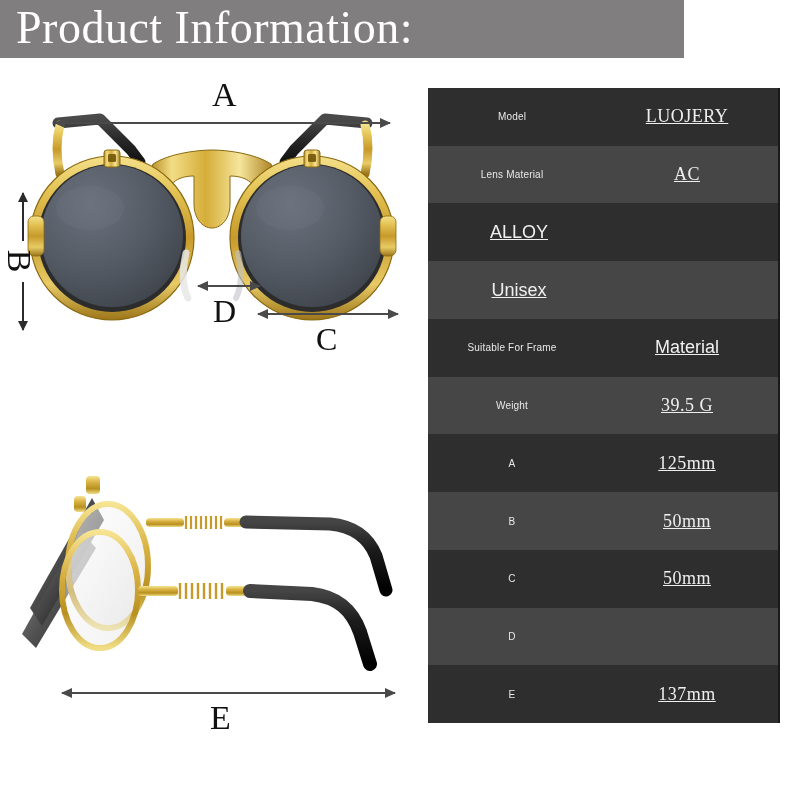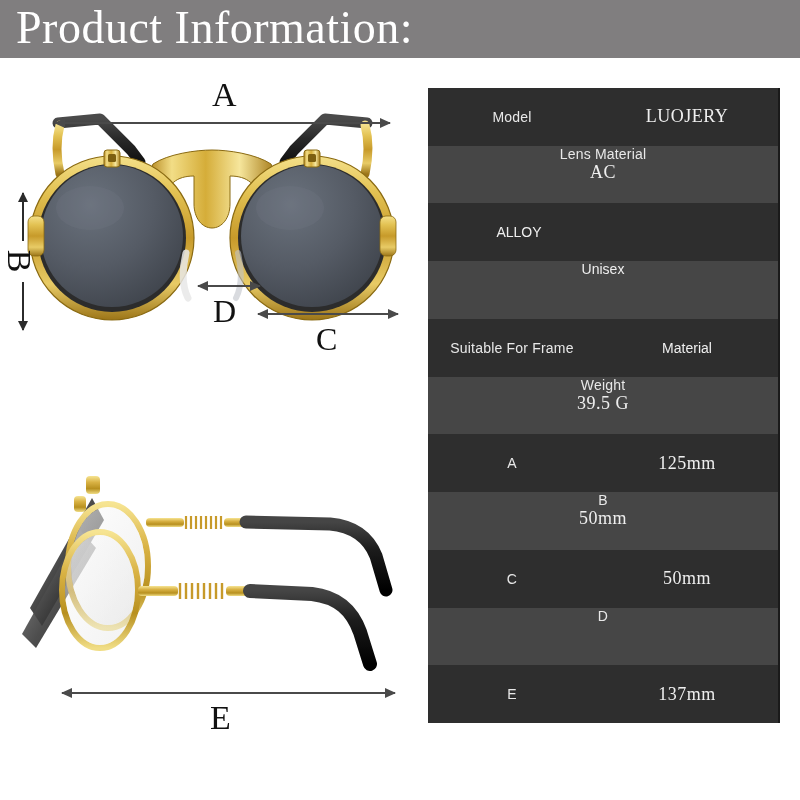--- a/index.html
+++ b/index.html
@@ -12,21 +12,21 @@
     height: 800px;
     position: relative;
     overflow: hidden;
     font-family: "Liberation Sans", sans-serif;
   }
 
   
   #header-bar {
     position: absolute;
     left: 0; top: 0;
-    width: 800px; height: 58px;
+    width: 684px; height: 58px;
     background: #807e7f;
   }
   #header-title {
     position: absolute;
     left: 16px; top: -2px;
     font-family: "Liberation Serif", serif;
     font-size: 46px;
     line-height: 60px;
     color: #ffffff;
     letter-spacing: 0.5px;
@@ -105,44 +105,45 @@
     flex-direction: column;
     overflow: hidden;
   }
   .spec-row {
     flex: 1 1 0;
     display: flex;
     align-items: center;
     min-height: 0;
   }
   .spec-row.odd  { background: #2e2e2e; }
-  .spec-row.even { background: #464646; flex-direction: column; }
+  .spec-row.even { background: #464646; }
 
   .spec-label {
     width: 48%;
     text-align: center;
     font-family: "Liberation Sans", sans-serif;
-    font-size: 14px;
+    font-size: 10px;
     color: #e8e8e8;
     letter-spacing: 0.2px;
   }
   .spec-value {
     width: 52%;
     text-align: center;
     font-size: 16px;
     color: #efefef;
+    text-decoration: underline;
   }
   .spec-value.serif {
     font-family: "Liberation Serif", serif;
     font-size: 18px;
     letter-spacing: 0.5px;
   }
   .spec-value.sans {
     font-family: "Liberation Sans", sans-serif;
-    font-size: 14px;
+    font-size: 18px;
   }
 </style>
 </head>
 <body>
 
 <div id="header-bar">
   <div id="header-title">Product Information:</div>
 </div>
 
 <div id="figure-panel">

